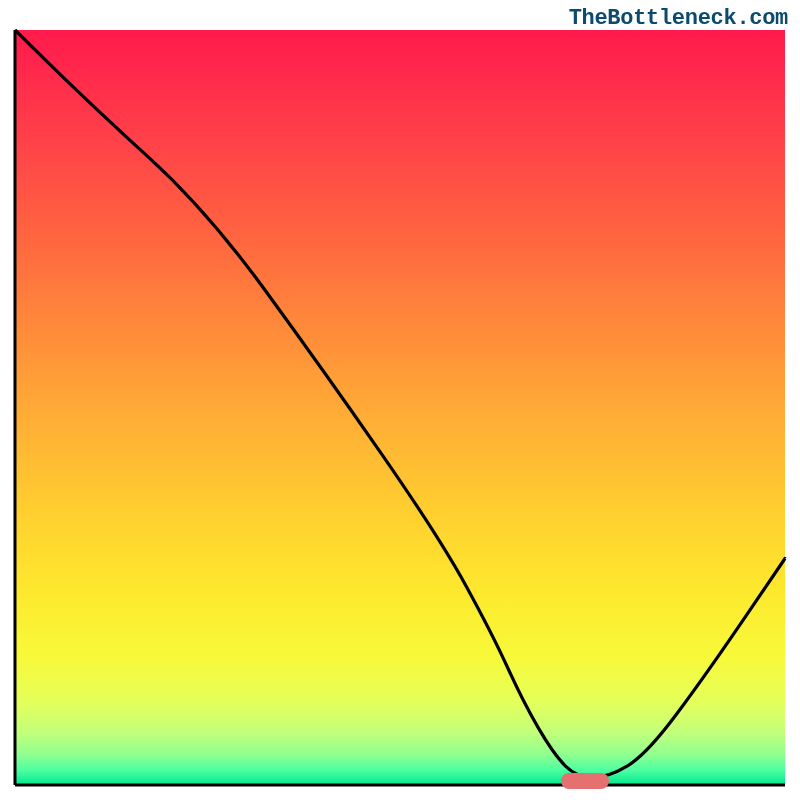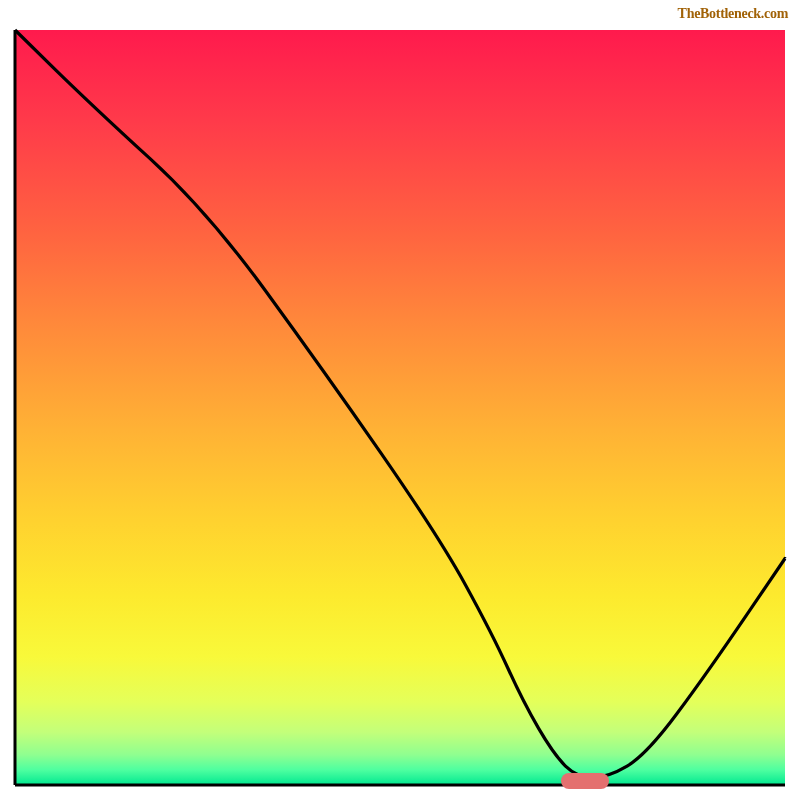--- a/index.html
+++ b/index.html
@@ -41,24 +41,24 @@
     position: absolute;
     left: 0;
     top: 0;
     width: 800px;
     height: 800px;
   }
   .watermark {
     position: absolute;
     top: 6px;
     right: 12px;
-    font-family: Liberation Serif, serif;
-    font-size: 14px;
+    font-family: Liberation Mono, monospace;
+    font-size: 22px;
     font-weight: bold;
-    color: #a16207;
+    color: #0c4a6e;
     letter-spacing: -0.3px;
   }
   .marker {
     position: absolute;
     width: 48px;
     height: 16px;
     background: #e4706f;
     border-radius: 8px;
   }
 </style>

